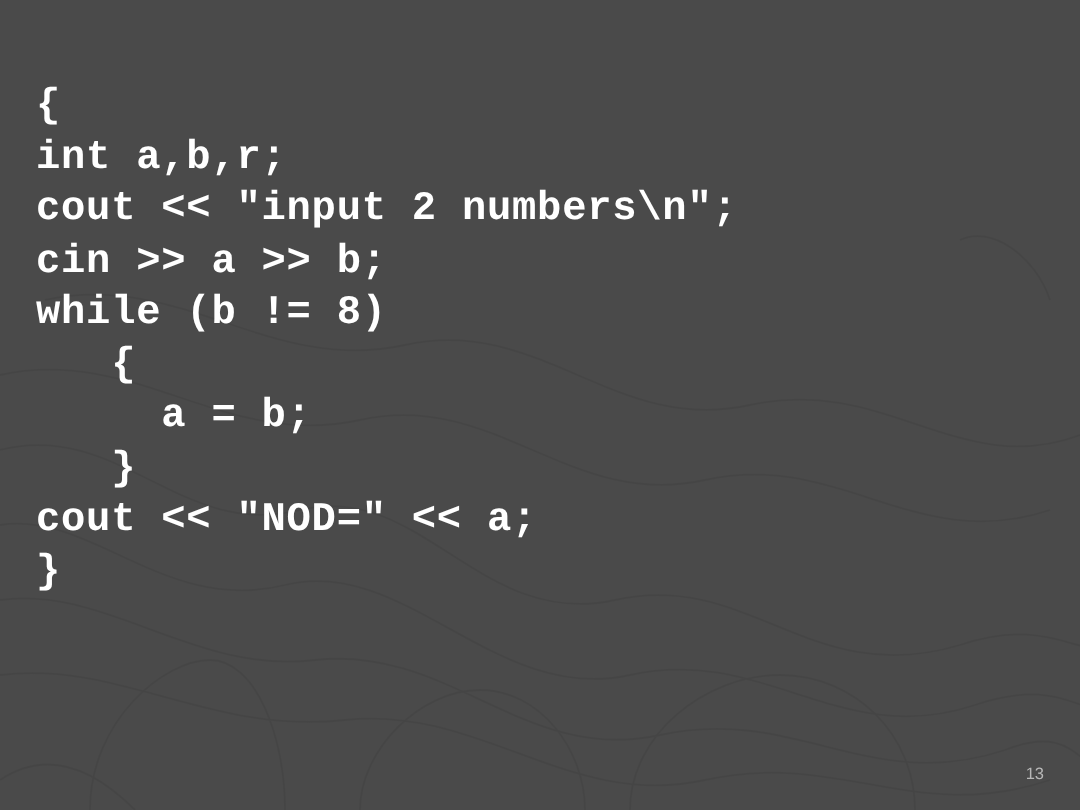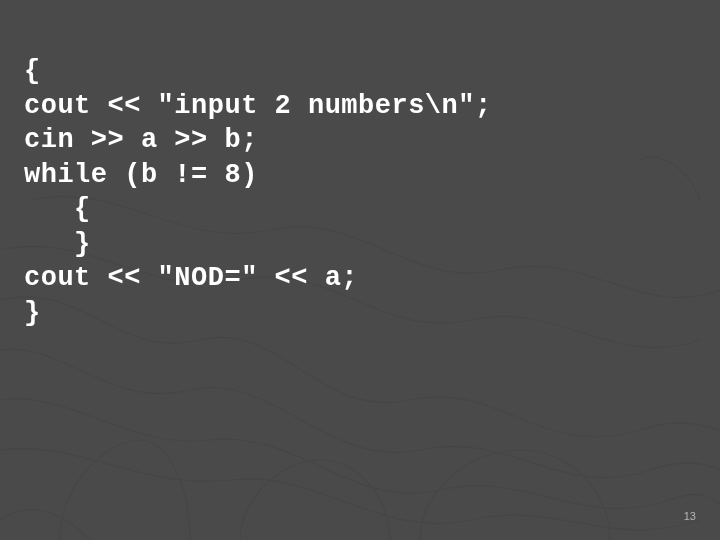--- a/index.html
+++ b/index.html
@@ -57,22 +57,24 @@
     <path d="M60,540 C60,480 110,440 140,440 C170,440 190,490 190,540"></path>
     <path d="M240,540 C240,500 280,460 320,460 C360,460 390,500 390,540"></path>
     <path d="M420,540 C420,490 470,450 520,450 C570,450 610,490 610,540"></path>
     <path d="M0,520 C30,500 60,510 90,540"></path>
     <path d="M640,160 C660,150 690,170 700,200"></path>
   </g>
 </svg>
 
 <div class="content">
   <div class="code-line">{</div>
+  <div class="code-line">int a,b,r;</div>
   <div class="code-line">cout &lt;&lt; "input 2 numbers\n";</div>
   <div class="code-line">cin &gt;&gt; a &gt;&gt; b;</div>
   <div class="code-line">while (b != 8)</div>
   <div class="code-line">   {</div>
+  <div class="code-line">     a = b;</div>
   <div class="code-line">   }</div>
   <div class="code-line">cout &lt;&lt; "NOD=" &lt;&lt; a;</div>
   <div class="code-line">}</div>
 </div>
 
 <div class="page-num">13</div>
 
 </body></html>

